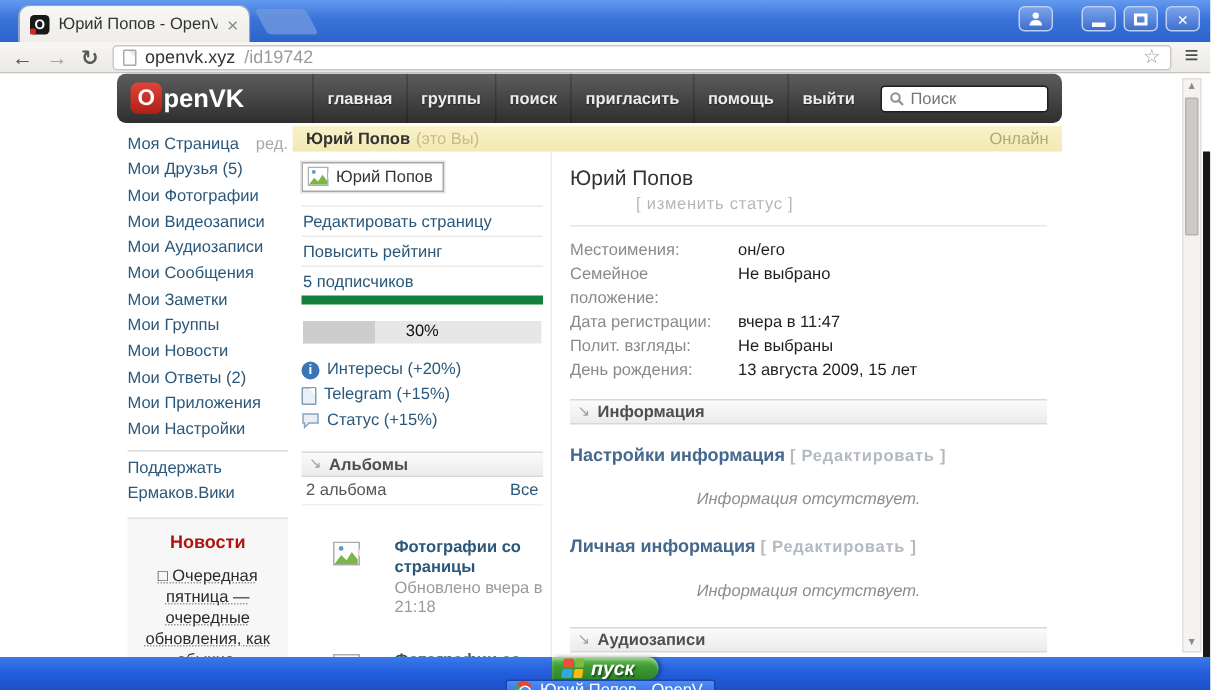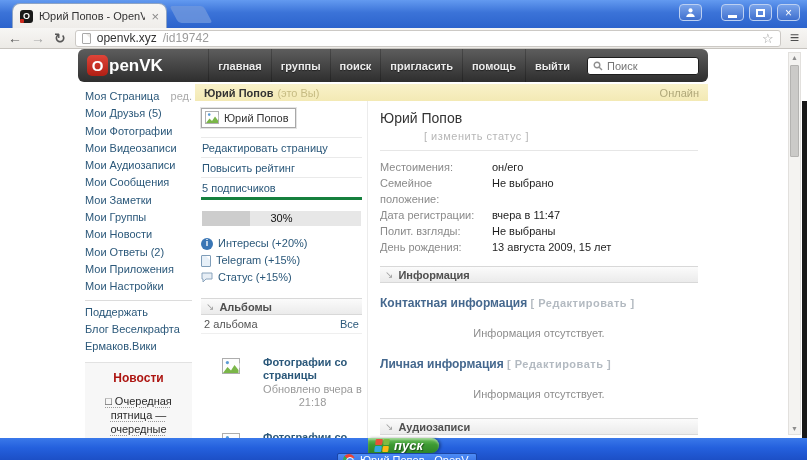--- a/index.html
+++ b/index.html
@@ -64,49 +64,49 @@
 .yb-you{color:#c6bb82;margin-left:4px;}
 .yb-online{margin-left:auto;color:#b0a87a;}
 
 .cols{display:flex;}
 .leftcol{width:172px;flex:none;padding:7px 5px 0 6px;}
 .rightcol{flex:1;min-width:0;padding:6px 10px 0 12px;border-left:1px solid #ececec;}
 
 .avatar-box{display:inline-flex;align-items:center;gap:3px;border:1px solid #a8a8a8;outline:1px solid #e4e4e4;background:#fff;padding:2px 6px 2px 3px;color:#333;}
 .actions{margin-top:9px;}
 .action-link{display:block;padding:4px 1px 3px;border-top:1px solid #eaeaea;color:#2b587a;}
-.action-link:last-child{border-bottom:3px solid #15803d;}
+.action-link:last-child{border-bottom:6px solid #15803d;}
 .progress{margin:11px 1px 9px;height:15px;background:#e7e7e7;position:relative;text-align:center;line-height:15px;color:#111;}
 .progress-fill{position:absolute;left:0;top:0;bottom:0;background:#cdcdcd;}
 .progress-label{position:relative;}
 .boost-row{display:flex;align-items:center;gap:5px;line-height:17px;color:#2b587a;}
 .icon-info{width:12px;height:12px;border-radius:50%;background:#3a76b5;color:#fff;font-size:9px;font-weight:bold;display:flex;align-items:center;justify-content:center;flex:none;font-style:normal;}
 .icon-doc{width:10px;height:12px;background:#e7f0f8;border:1px solid #7f9db9;border-radius:1px;position:relative;flex:none;}
 .icon-doc:after{content:"";position:absolute;right:0;top:0;border:2px solid #fff;border-left-color:transparent;border-bottom-color:transparent;}
 
 .section-bar{height:17px;background:linear-gradient(#fbfbfb,#ebebeb);border-top:1px solid #d8d8d8;border-bottom:1px solid #d8d8d8;display:flex;align-items:center;gap:5px;padding:0 5px;color:#4f4f4f;font-weight:bold;}
 .sec-arrow{color:#9f9f9f;font-weight:normal;font-size:10px;}
 .count-row{display:flex;align-items:center;height:19px;border-bottom:1px solid #efefef;color:#555;padding:0 3px;}
 .all-link{margin-left:auto;color:#2b587a;}
 .albums{margin-top:12px;}
 .album{display:flex;margin-top:22px;margin-bottom:16px;}
 .album-thumb{width:62px;flex:none;display:flex;justify-content:center;padding-top:2px;}
 .album-title{color:#2b587a;font-weight:bold;line-height:13px;}
-.album-updated{color:#9a9a9a;line-height:13px;margin-top:1px;text-align:center;}
+.album-updated{color:#9a9a9a;line-height:13px;margin-top:1px;}
 
 .profile-name{font-size:14px;color:#333;padding:3px 0 1px;}
 .change-status{color:#b7b7b7;margin:3px 0 8px;letter-spacing:.5px;padding-left:44px;}
 .rule{border-top:1px solid #e6e6e6;margin-bottom:8px;}
 .info-row{display:flex;line-height:16px;}
 .info-label{width:112px;flex:none;color:#8a8a8a;}
 .info-value{color:#1e1e1e;}
 .mt10{margin-top:11px;}
 .sub-heading{margin-top:13px;color:#45688e;font-weight:bold;font-size:12px;}
 .edit-link{color:#b3bac1;font-size:11px;letter-spacing:.5px;text-align:center;}
-.empty{color:#8d8d8d;text-align:center;margin:17px 0 18px;}
+.empty{color:#8d8d8d;text-align:center;margin:17px 0 18px;font-style:italic;}
 .audio-sec{margin-top:13px;}
 
 
 .taskbar{position:absolute;left:0;bottom:0;right:0;height:22px;background:linear-gradient(#3a79ea,#2460dd 45%,#1c4fc6);display:flex;align-items:center;flex-direction:column;}
 .startbtn{height:22px;background:linear-gradient(#6fc35f,#3d9a33 45%,#2e8526);border-radius:0 10px 10px 0;display:flex;align-items:center;gap:5px;padding:0 16px 0 7px;color:#fff;font-weight:bold;font-style:italic;font-size:13px;text-shadow:1px 1px 1px rgba(0,0,0,.45);box-shadow:inset 0 2px 2px rgba(255,255,255,.35),2px 0 3px rgba(0,0,0,.35);}
 .flag{width:14px;height:13px;display:grid;grid-template-columns:1fr 1fr;grid-template-rows:1fr 1fr;gap:1px;transform:skewX(-8deg);}
 .flag i{border-radius:1px;}
 .f1{background:#e8503a;}.f2{background:#7fbb42;}.f3{background:#31a8e0;}.f4{background:#fdb813;}
 .taskbtn{margin-left:7px;width:140px;height:18px;background:linear-gradient(#4e8cf5,#2f6ae2);border:1px solid #1a45a5;border-radius:2px;display:flex;align-items:center;gap:5px;padding:0 5px;color:#fff;}
 .chrome-ball{width:12px;height:12px;border-radius:50%;background:conic-gradient(from -50deg,#ea4335 0 33%,#4285f4 0 66%,#34a853 0 100%);position:relative;flex:none;}
@@ -203,21 +203,20 @@
         <span class="side-item">Мои Аудиозаписи</span>
         <span class="side-item">Мои Сообщения</span>
         <span class="side-item">Мои Заметки</span>
         <span class="side-item">Мои Группы</span>
         <span class="side-item">Мои Новости</span>
         <span class="side-item">Мои Ответы (2)</span>
         <span class="side-item">Мои Приложения</span>
         <span class="side-item">Мои Настройки</span>
         <div class="side-sep"></div>
         <span class="side-item">Поддержать</span>
-        <span class="side-item">Блог Веселкрафта</span>
         <span class="side-item">Ермаков.Вики</span>
         <div class="news-box">
           <div class="news-title">Новости</div>
           <div class="news-text">□ Очередная пятница — очередные обновления, как обычно. Улучшения задевают...</div>
         </div>
       </div>
 
       <div class="content">
         <div class="yellow-bar">
           <span class="yb-name">Юрий Попов</span>
@@ -325,21 +324,21 @@
               <span class="info-label">День рождения:</span>
               <span class="info-value">13 августа 2009, 15 лет</span>
             </div>
 
             <div class="section-bar mt10">
               <span class="sec-arrow">↘</span>
               <span>Информация</span>
             </div>
 
             <div class="sub-heading">
-              <span>Контактная информация</span>
+              <span>Настройки информация</span>
               <span class="edit-link">[ Редактировать ]</span>
             </div>
             <div class="empty">Информация отсутствует.</div>
 
             <div class="sub-heading">
               <span>Личная информация</span>
               <span class="edit-link">[ Редактировать ]</span>
             </div>
             <div class="empty">Информация отсутствует.</div>
 

